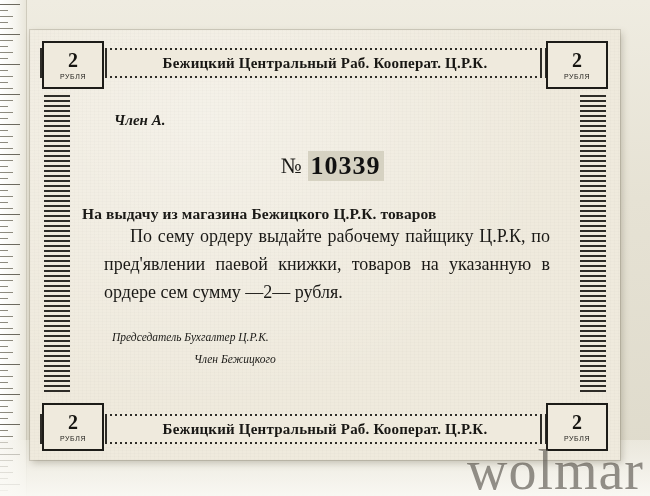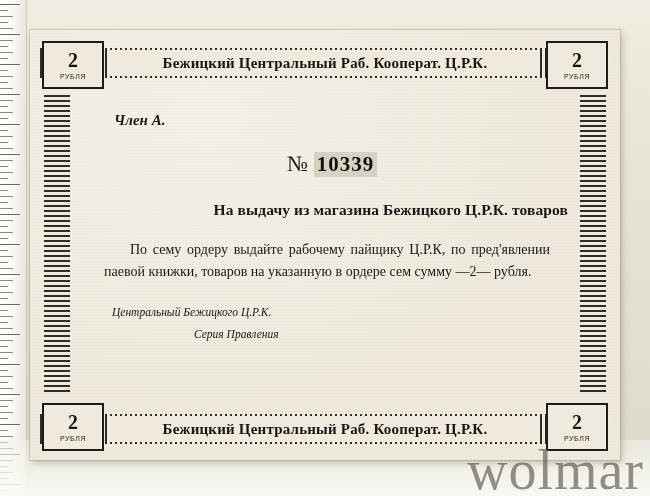--- a/index.html
+++ b/index.html
@@ -195,46 +195,45 @@
   .order-word {
     font-size: 25px;
     letter-spacing: 1px;
     color: #16150f;
   }
   .no-sign {
     font-size: 22px;
     margin: 0 6px 0 14px;
   }
   .serial {
-    font-size: 21px;
+    font-size: 26px;
     font-weight: bold;
     letter-spacing: 1px;
     padding: 0 3px;
     background: #d6d2c2;
     color: #111;
     font-family: "Liberation Serif", serif;
   }
 
   .line-main {
-    text-align: right;
+    text-align: left;
     font-weight: bold;
     font-size: 15.5px;
     margin-top: 24px;
     letter-spacing: .1px;
   }
   .line-main2 {
     text-align: center;
     font-weight: bold;
     font-size: 15.5px;
     margin-top: 7px;
   }
 
   .para {
-    margin-top: 20px;
-    font-size: 14px;
+    font-size: 18px;
     line-height: 1.55;
     text-align: justify;
     padding: 0 18px 0 22px;
   }
   .para .indent { display:inline-block; width: 26px; }
 
   .sigs {
     margin-top: 20px;
     font-style: italic;
     font-size: 11.5px;
@@ -389,22 +388,22 @@
       <div class="row-order">
         <span class="no-sign">№</span>
         <span class="serial">10339</span>
       </div>
 
       <div class="line-main">На выдачу из магазина Бежицкого Ц.Р.К. товаров</div>
 
       <div class="para"><span class="indent"></span><span>По сему ордеру выдайте рабочему пайщику Ц.Р.К, по пред'явлении паевой книжки, товаров на указанную в ордере сем сумму —2— рубля.</span></div>
 
       <div class="sigs">
-        <div class="sig1">Центральный Бежицкого Ц.Р.К.</div>
-        <div class="sig2">Серия Правления</div>
+        <div class="sig1">Председатель Бухгалтер Ц.Р.К.</div>
+        <div class="sig2">Член Бежицкого</div>
       </div>
 
     </div>
   </div>
 
   <div class="watermark">wolmar</div>
 
 </div>
 
 </body></html>

